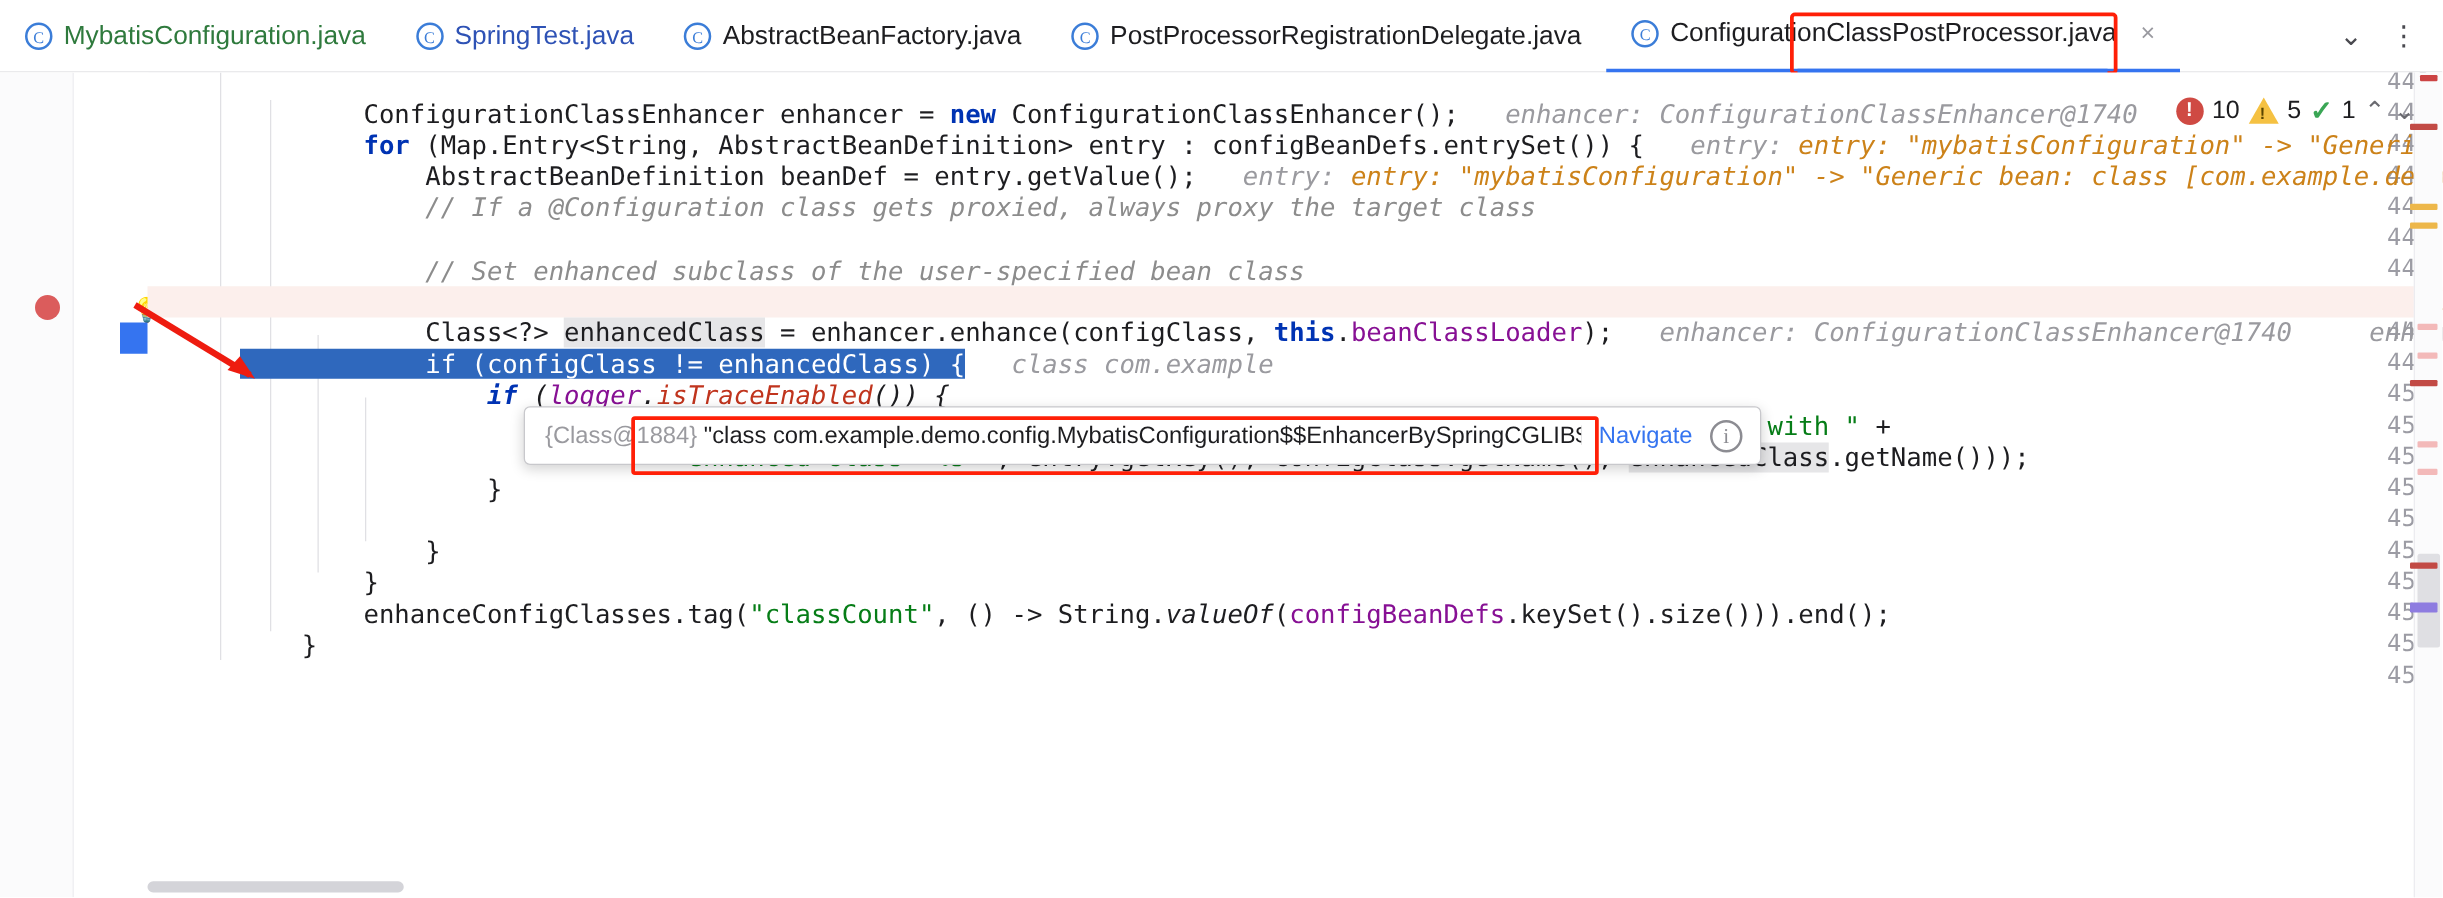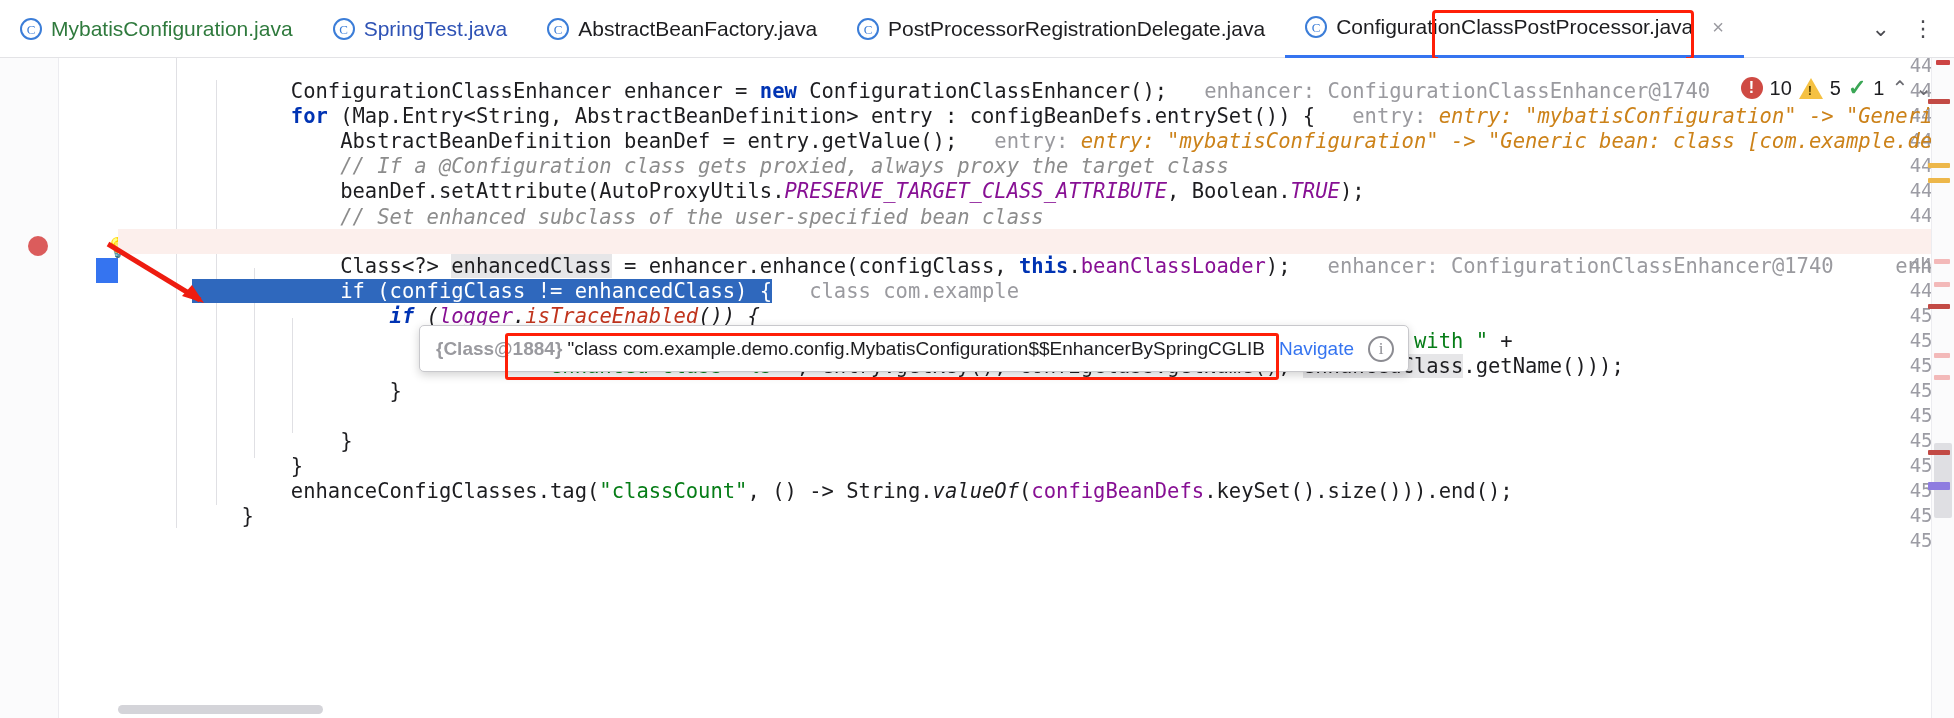--- a/index.html
+++ b/index.html
@@ -83,21 +83,21 @@
   .coderow.cur{background:#fcefec;}
   .pre{white-space:pre;}
 
   .kw{color:#0033b3;font-weight:600;}
   .str{color:#067d17;}
   .cmt{color:#8c8c8c;font-style:italic;}
   .field{color:#871094;}
   .statfield{color:#871094;font-style:italic;}
   .statmeth{color:#1d1d20;font-style:italic;}
   .red{color:#c0341d;}
-  .hint{color:#9a9a9f;}
+  .hint{color:#9a9a9f;font-style:italic;}
   .hintval{color:#cc8219;font-style:italic;}
   .ident-hl{background:#e6e6e8;}
   .ident-hl2{background:#e2e0fb;}
 
   
   .sel{background:#2f68bd;color:#ffffff;}
 
   
   .bp{position:absolute;width:20px;height:20px;border-radius:50%;
       background:#db5c5c;}
@@ -114,21 +114,21 @@
   .popup{
     position:absolute;left:419px;top:325px;width:990px;height:47px;
     background:#ffffff;border:1px solid #c8c8cc;border-radius:5px;
     box-shadow:0 3px 10px rgba(0,0,0,.18);
     display:flex;align-items:center;box-sizing:border-box;
   }
   .popup-text{
     flex:1;padding-left:16px;font-size:19px;color:#1d1d20;
     font-family:"Liberation Sans",sans-serif;white-space:nowrap;overflow:hidden;
   }
-  .popup-text .objid{color:#9a9a9f;font-weight:bold;}
+  .popup-text .objid{color:#9a9a9f;}
   .popup-nav{color:#3574f0;font-size:19px;padding:0 14px;white-space:nowrap;}
   .popup-info{
     width:26px;height:26px;border:2px solid #8c8c92;border-radius:50%;
     color:#8c8c92;font-size:17px;line-height:22px;text-align:center;
     margin-right:14px;box-sizing:border-box;font-family:"Liberation Serif",serif;
   }
   .popup-annot{
     position:absolute;left:505px;top:333px;width:768px;height:41px;
     border:3px solid #ff1f07;border-radius:3px;pointer-events:none;
   }
@@ -252,23 +252,20 @@
     </div>
 
     <div class="coderow" style="top:46px;">
       <span class="pre">            AbstractBeanDefinition beanDef = entry.getValue();   </span><span class="hint">entry: </span><span class="hintval">entry: "mybatisConfiguration" -&gt; "Generic bean: class [com.example.demo.config.Mybatis</span>
     </div>
 
     <div class="coderow" style="top:71px;">
       <span class="pre">            </span><span class="cmt">// If a @Configuration class gets proxied, always proxy the target class</span>
     </div>
 
-    <div class="coderow" style="top:96px;">
-      <span class="pre">            beanDef.setAttribute(AutoProxyUtils.</span><span class="statfield">PRESERVE_TARGET_CLASS_ATTRIBUTE</span><span class="pre">, Boolean.</span><span class="statfield">TRUE</span><span class="pre">);</span>
-    </div>
 
     <div class="coderow" style="top:122px;">
       <span class="pre">            </span><span class="cmt">// Set enhanced subclass of the user-specified bean class</span>
     </div>
 
     <div class="coderow" style="top:146px;">
       <span class="pre">            Class&lt;?&gt; configClass = beanDef.getBeanClass();   </span><span class="hint">beanDef: </span><span class="hintval">beanDef: "Generic bean: class [com.example.demo.config.MybatisConfiguration]; scope=single</span>
     </div>
 
     <div class="coderow cur" style="top:171px;">

